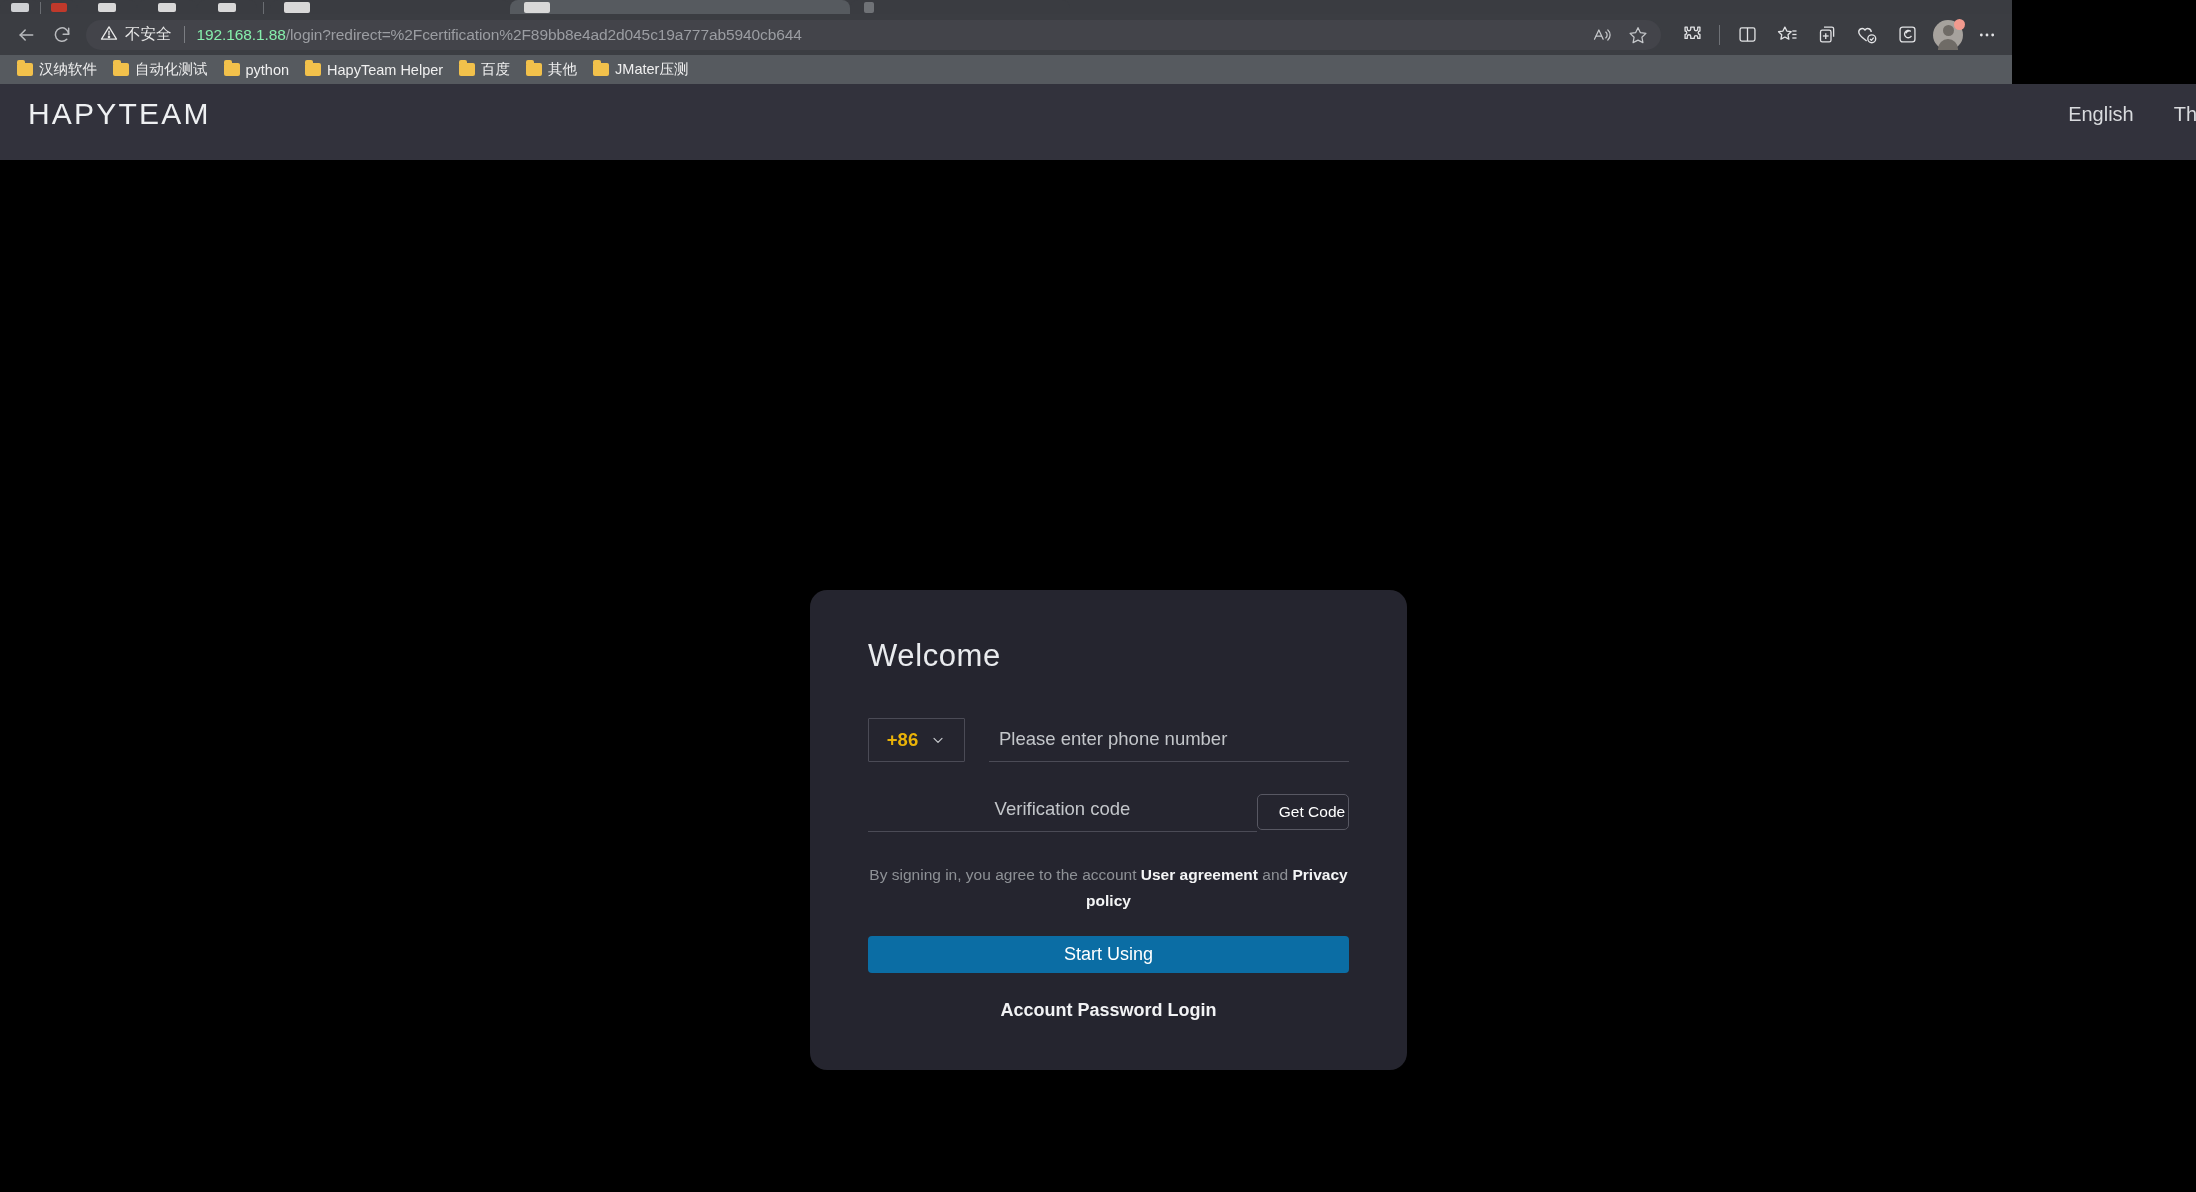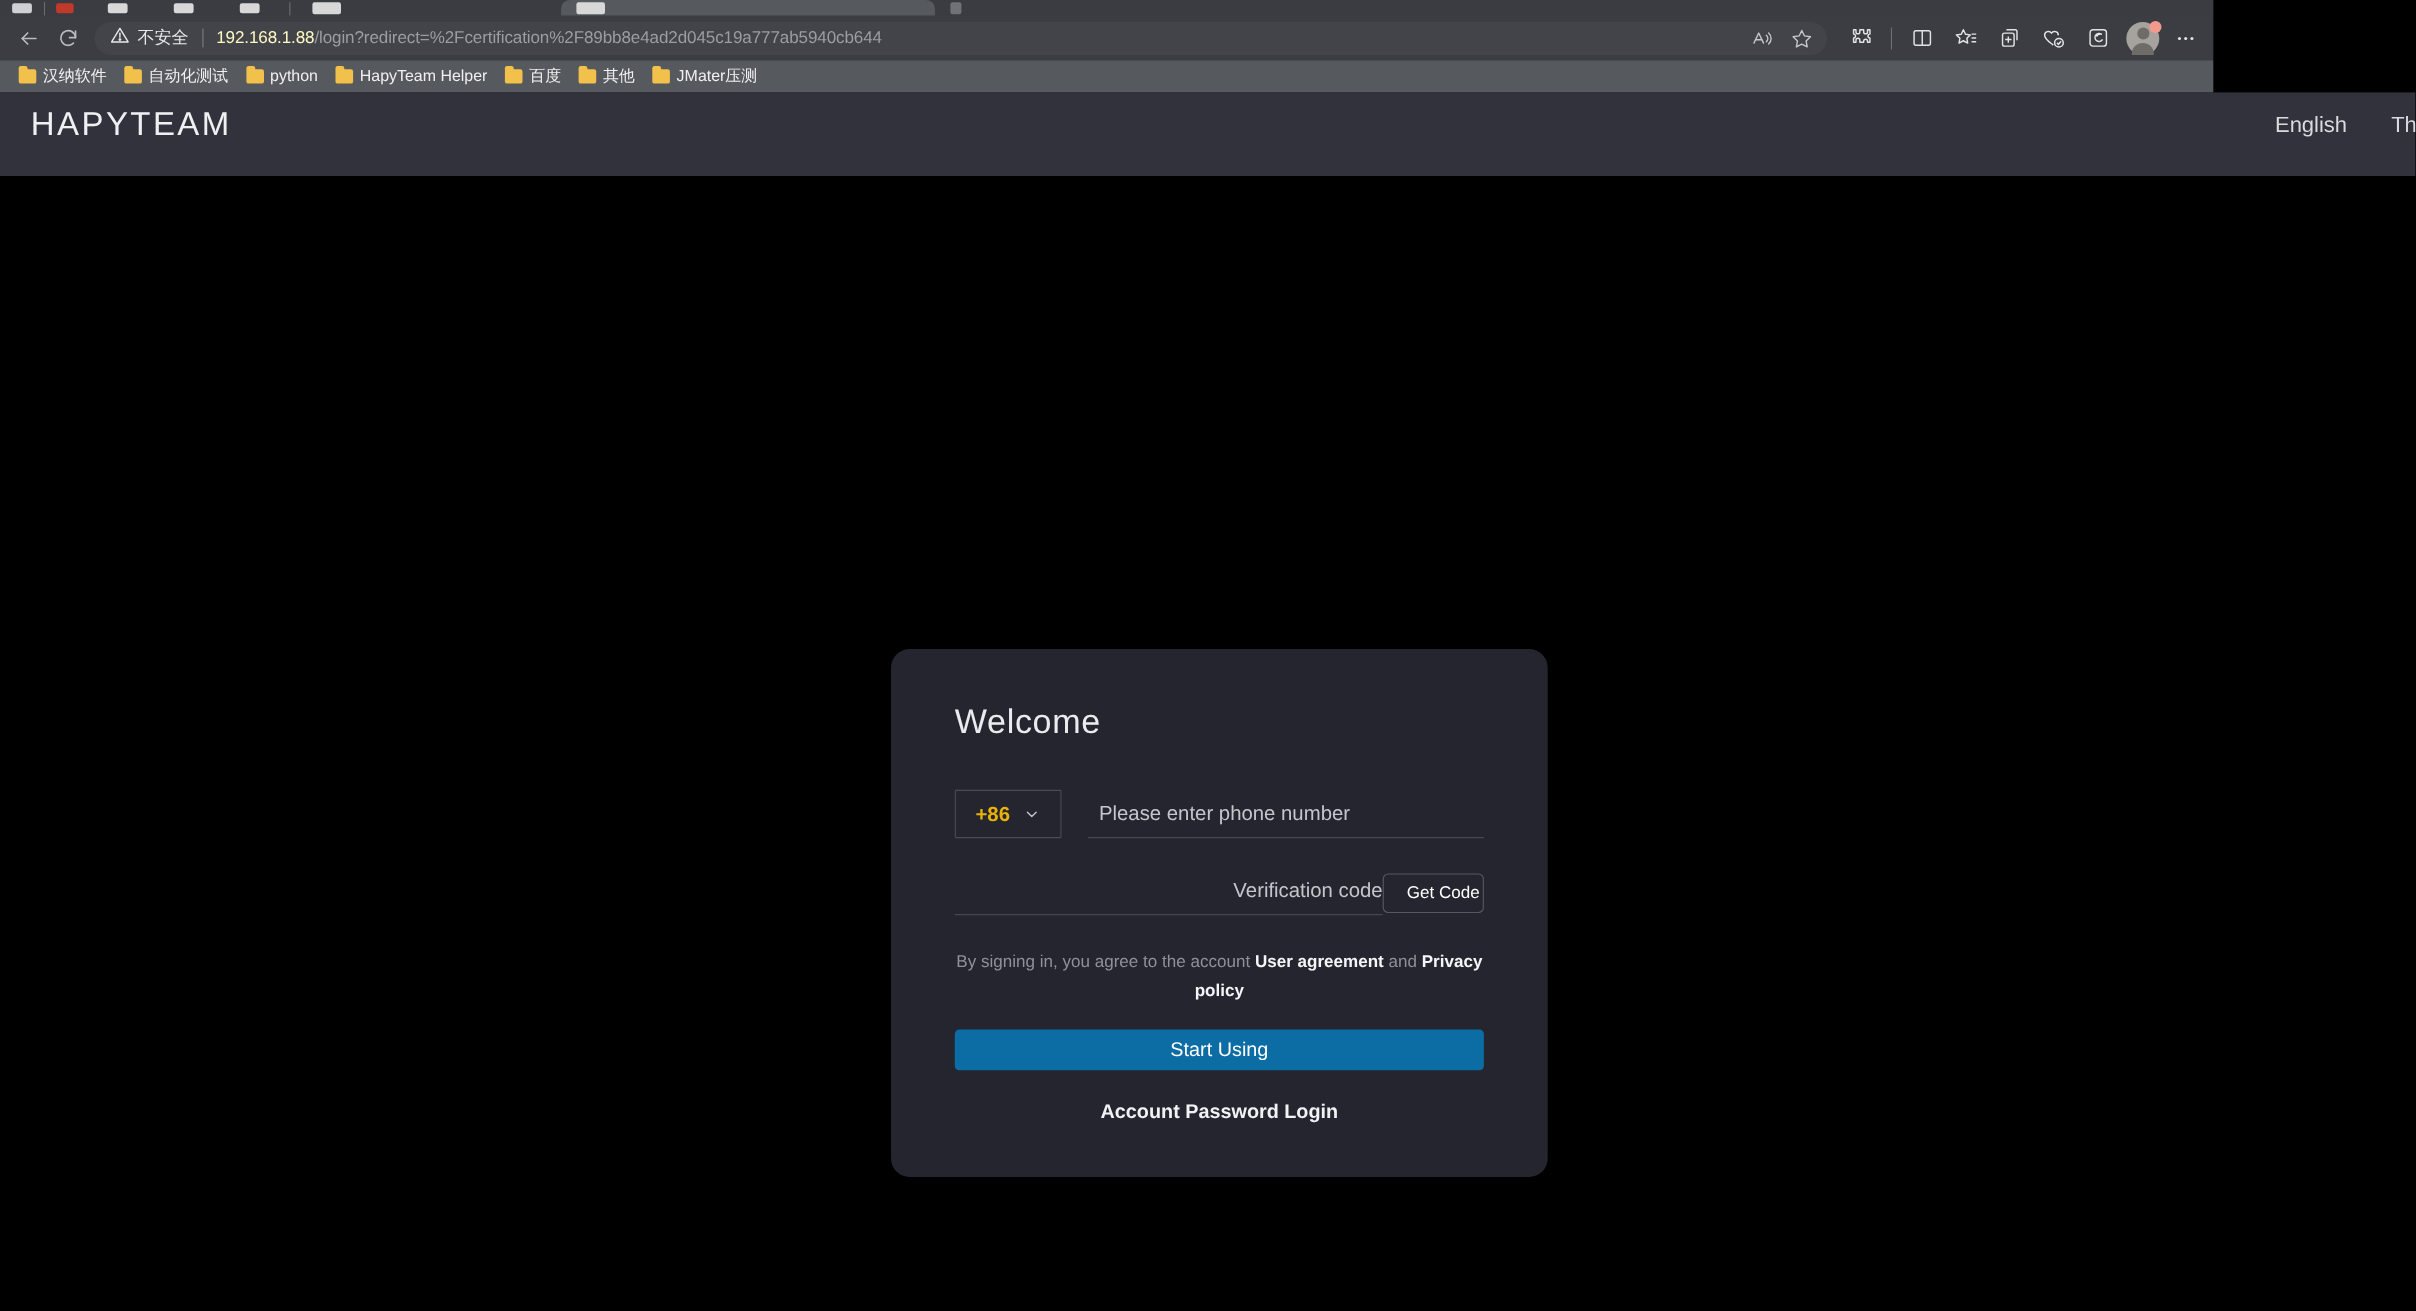--- a/index.html
+++ b/index.html
@@ -43,21 +43,21 @@
   #security-chip {
     display: flex; align-items: center; gap: 7px;
     color: #e8e8e8; font-size: 15.5px; flex: none;
   }
   #security-chip .warn-tri { color: #e9e9e9; }
   .addr-divider { width: 1px; height: 17px; background: #7b7d82; margin: 0 12px; flex: none; }
   #url-text {
     font-size: 15.5px; color: #9b9da2; white-space: nowrap;
     overflow: hidden; text-overflow: ellipsis; letter-spacing: -0.1px;
   }
-  #url-text .host { color: #fef9c3; }
+  #url-text .host { color: #86efac; }
 
   #addr-actions { display: flex; align-items: center; gap: 2px; margin-left: auto; flex: none; }
   .addr-icon {
     width: 34px; height: 26px; display: flex; align-items: center;
     justify-content: center; color: #c6c8cb; border-radius: 4px;
   }
   #toolbar-right { display: flex; align-items: center; gap: 2px; flex: none; padding-left: 6px; }
   .tb-icon {
     width: 38px; height: 32px; display: flex; align-items: center;
     justify-content: center; color: #e2e3e5; border-radius: 4px;
@@ -151,21 +151,21 @@
   }
   #phone-input::placeholder { color: #c3c6ca; }
 
   .code-row { display: flex; align-items: flex-end; margin-top: 30px; }
   #code-input-wrap {
     flex: 1 1 auto; border-bottom: 1px solid #4b4b56;
     height: 40px; display: flex; align-items: center; margin-right: 0;
   }
   #code-input {
     width: 100%; background: transparent; border: none; outline: none;
-    color: #86efac; font-size: 18.5px; text-align: right;
+    color: #86efac; font-size: 18.5px; text-align: center;
     font-family: "Liberation Sans", sans-serif; padding: 0 0 6px 0;
   }
   #code-input::placeholder { color: #c3c6ca; }
   #get-code-button {
     width: 92px; height: 36px; flex: none; margin-left: 0; margin-bottom: 2px;
     border: 1px solid #585863; border-radius: 5px; background: transparent;
     color: #ffffff; font-size: 15.5px; font-family: "Liberation Sans", sans-serif;
     display: flex; align-items: center; justify-content: center; padding-left: 18px;
   }
 

